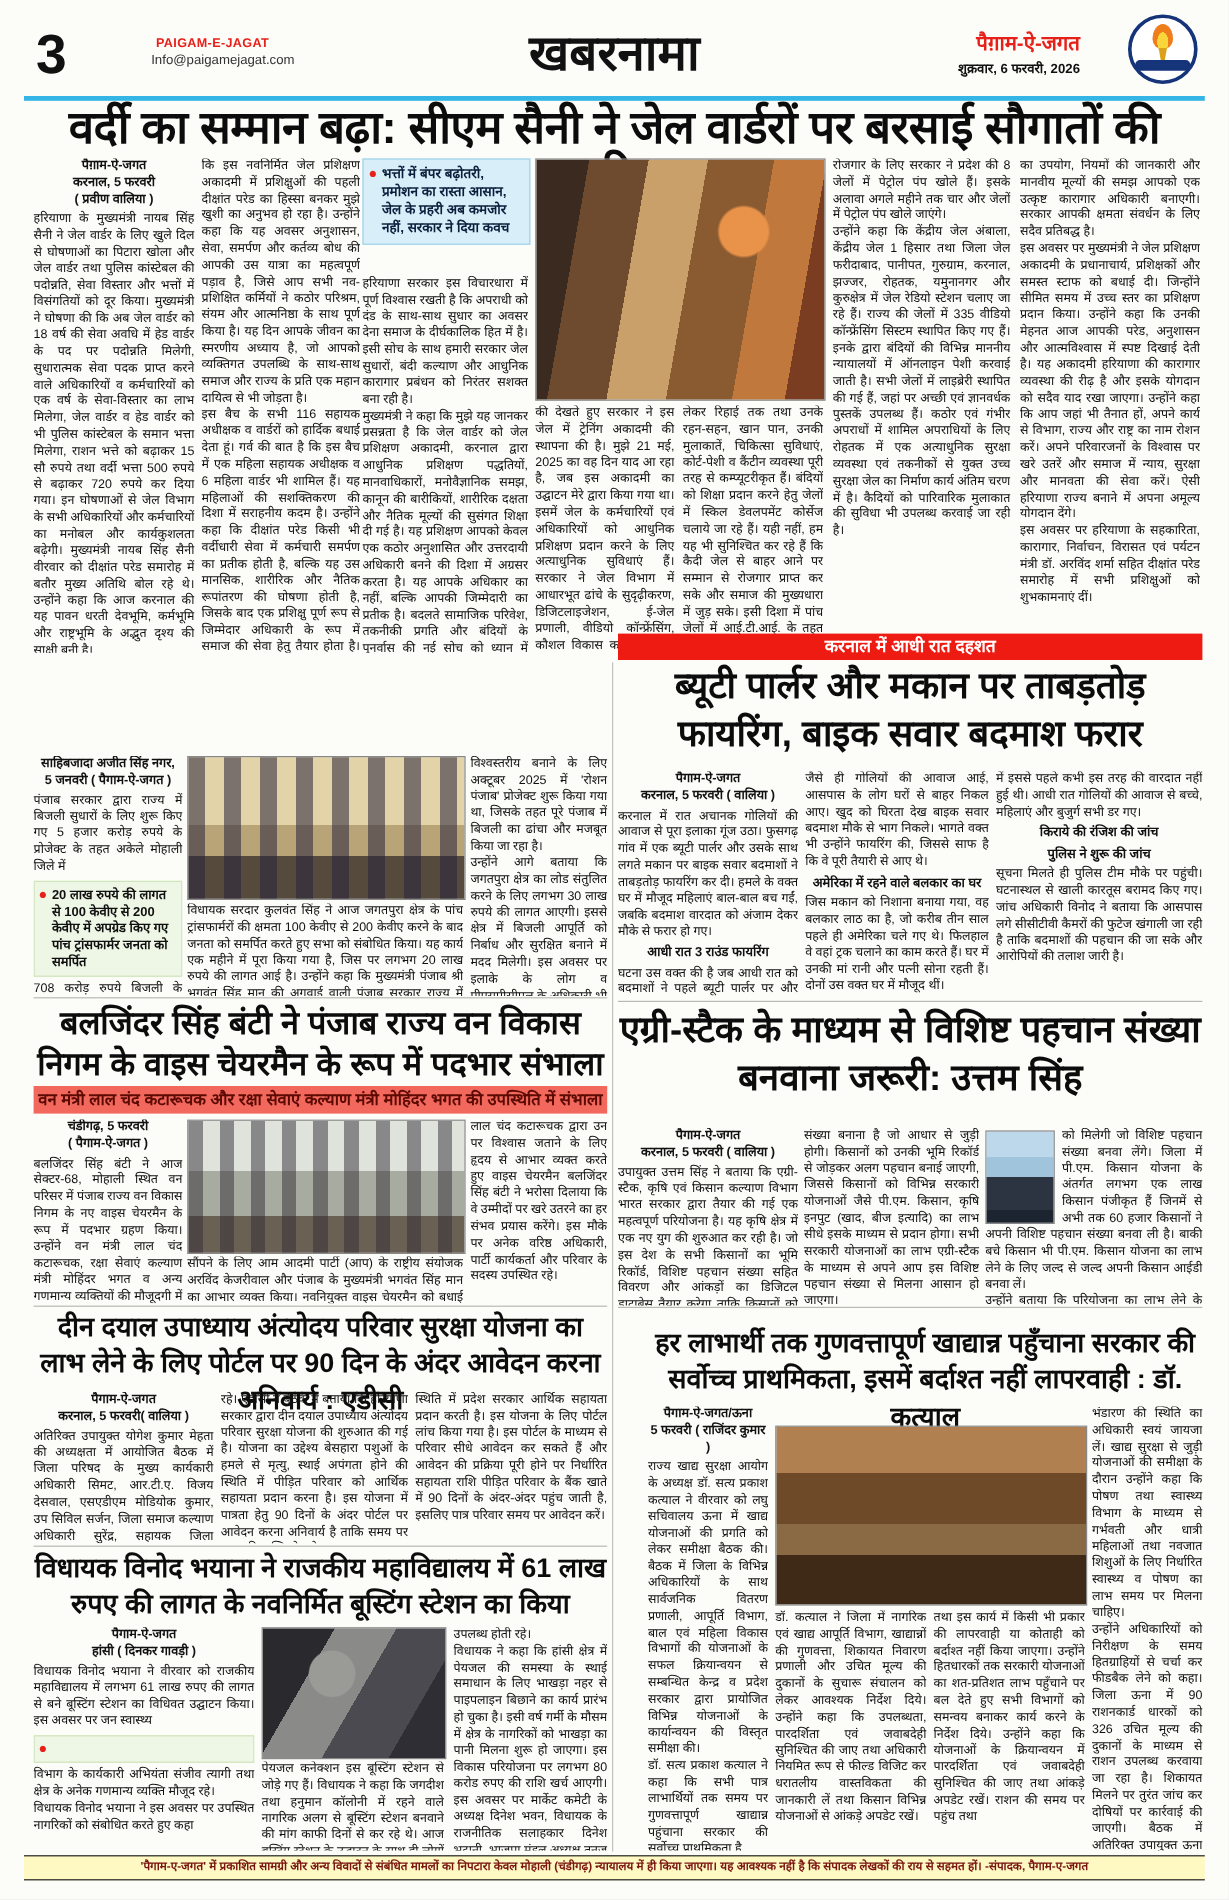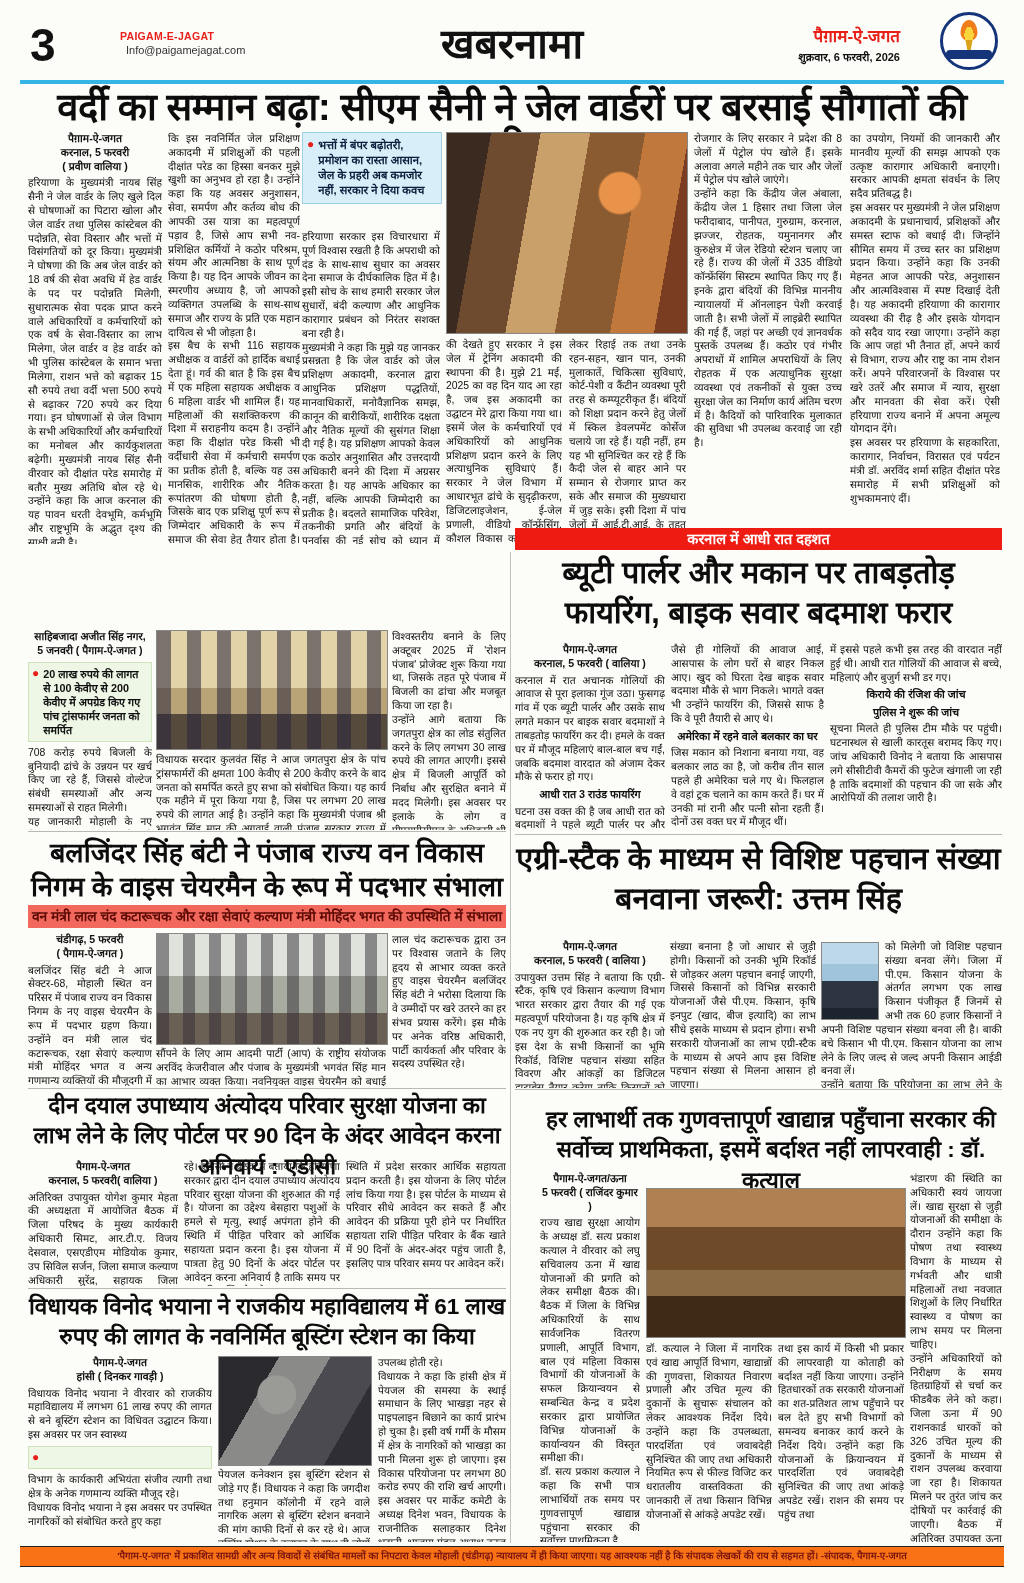--- a/index.html
+++ b/index.html
@@ -44,21 +44,21 @@
   .greenbox{background:#eef7e6;border:1px solid #cfe4bb;padding:4px 5px 4px 3px;margin:4px 0;
            font-weight:700;font-size:10.8px;line-height:1.3;color:#101010;display:flex;gap:4px;text-align:left;}
   .bullet{color:#e8201a;font-size:12px;line-height:1.1;flex:0 0 auto;}
 
   .redband{background:#ee1b12;color:#fff;font-weight:700;font-size:14.5px;text-align:center;line-height:22px;}
   .redstrip{background:#f2685c;color:#5c0a04;font-weight:800;font-size:13.8px;text-align:center;line-height:23px;}
 
   .portrait{float:left;width:56px;height:76px;margin:2px 6px 2px 0;border:1px solid #888;
         background:linear-gradient(180deg,#bcd8ea 0 28%,#9fc4dc 28% 50%,#2c3442 50% 86%,#1c2430 86%);}
 
-  .footer{left:20px;right:20px;top:1546px;height:19px;background:#f97316;border-top:1.5px solid #222;
+  .footer{left:20px;right:20px;top:1546px;height:19px;background:#fef9c3;border-top:1.5px solid #222;
         border-bottom:1.5px solid #222;text-align:center;font-size:9.8px;font-weight:700;color:#7a1410;line-height:18px;overflow:hidden;}
 
   
   .ph-lead{background:
      radial-gradient(circle at 72% 30%,#e8924a 0 9%,rgba(0,0,0,0) 10%),
      linear-gradient(100deg,#3a2a20 0 16%,#6e4a2f 16% 34%,#caa06a 34% 52%,#8a5a30 52% 72%,#c1783d 72% 88%,#7a3d22 88%);}
   .ph-kulwant{background:
      repeating-linear-gradient(90deg,rgba(40,35,60,.55) 0 14px,rgba(0,0,0,0) 14px 30px),
      linear-gradient(180deg,#e3d3a8 0 48%,#b9a478 48% 70%,#564a3c 70%);}
   .ph-forest{background:
@@ -69,21 +69,21 @@
   .ph-booster{background:
      radial-gradient(circle at 38% 35%,#9a9a96 0 16%,rgba(0,0,0,0) 17%),
      linear-gradient(120deg,#2a2a2e 0 28%,#8a8a88 28% 52%,#4a4a50 52% 78%,#2e2e34 78%);}
 </style>
 </head>
 <body>
 
 <div class="page">
 
   <div class="abs pgnum" style="left:30px;top:22px;">3</div>
-  <div class="abs brand" style="left:86px;top:30px;padding-left:34px;">PAIGAM-E-JAGAT</div>
+  <div class="abs brand" style="left:96px;top:30px;padding-left:34px;">PAIGAM-E-JAGAT</div>
   <div class="abs email" style="left:82px;top:44px;">Info@paigamejagat.com</div>
   <div class="abs section-title">खबरनामा</div>
   <div class="abs masthead">पैग़ाम-ऐ-जगत</div>
   <div class="abs edition">शुक्रवार, 6 फरवरी, 2026</div>
   <div class="abs logo">
     <div class="flame"></div>
     <div class="stem"></div>
     <div class="ribbon"></div>
   </div>
   <div class="abs cyanrule"></div>
@@ -123,20 +123,21 @@
     <p class="body">का उपयोग, नियमों की जानकारी और मानवीय मूल्यों की समझ आपको एक उत्कृष्ट कारागार अधिकारी बनाएगी। सरकार आपकी क्षमता संवर्धन के लिए सदैव प्रतिबद्ध है।
 इस अवसर पर मुख्यमंत्री ने जेल प्रशिक्षण अकादमी के प्रधानाचार्य, प्रशिक्षकों और समस्त स्टाफ को बधाई दी। जिन्होंने सीमित समय में उच्च स्तर का प्रशिक्षण प्रदान किया। उन्होंने कहा कि उनकी मेहनत आज आपकी परेड, अनुशासन और आत्मविश्वास में स्पष्ट दिखाई देती है। यह अकादमी हरियाणा की कारागार व्यवस्था की रीढ़ है और इसके योगदान को सदैव याद रखा जाएगा। उन्होंने कहा कि आप जहां भी तैनात हों, अपने कार्य से विभाग, राज्य और राष्ट्र का नाम रोशन करें। अपने परिवारजनों के विश्वास पर खरे उतरें और समाज में न्याय, सुरक्षा और मानवता की सेवा करें। ऐसी हरियाणा राज्य बनाने में अपना अमूल्य योगदान देंगे।
 इस अवसर पर हरियाणा के सहकारिता, कारागार, निर्वाचन, विरासत एवं पर्यटन मंत्री डॉ. अरविंद शर्मा सहित दीक्षांत परेड समारोह में सभी प्रशिक्षुओं को शुभकामनाएं दीं।</p>
   </div>
 
   <div class="vrule" style="left:510px;top:552px;height:991px;"></div>
 
   <div class="col" style="left:28px;top:630px;width:124px;height:200px;">
     <p class="byline">साहिबजादा अजीत सिंह नगर,
 5 जनवरी ( पैगाम-ऐ-जगत )</p>
+    <p class="body">पंजाब सरकार द्वारा राज्य में बिजली सुधारों के लिए शुरू किए गए 5 हजार करोड़ रुपये के प्रोजेक्ट के तहत अकेले मोहाली जिले में</p>
     <div class="greenbox">
       <span class="bullet">●</span>
       <span>20 लाख रुपये की लागत से 100 केवीए से 200 केवीए में अपग्रेड किए गए पांच ट्रांसफार्मर जनता को समर्पित</span>
     </div>
     <p class="body">708 करोड़ रुपये बिजली के बुनियादी ढांचे के उन्नयन पर खर्च किए जा रहे हैं, जिससे वोल्टेज संबंधी समस्याओं और अन्य समस्याओं से राहत मिलेगी।
 यह जानकारी मोहाली के नए विधायक सरदार कुलवंत सिंह ने दी।</p>
   </div>
   <div class="photo ph-kulwant" style="left:156px;top:630px;width:230px;height:118px;"></div>
   <div class="col" style="left:156px;top:753px;width:230px;height:77px;">
     <p class="body">विधायक सरदार कुलवंत सिंह ने आज जगतपुरा क्षेत्र के पांच ट्रांसफार्मरों की क्षमता 100 केवीए से 200 केवीए करने के बाद जनता को समर्पित करते हुए सभा को संबोधित किया। यह कार्य एक महीने में पूरा किया गया है, जिस पर लगभग 20 लाख रुपये की लागत आई है। उन्होंने कहा कि मुख्यमंत्री पंजाब श्री भगवंत सिंह मान की अगुवाई वाली पंजाब सरकार राज्य में बिजली आपूर्ति ढांचे को</p>

